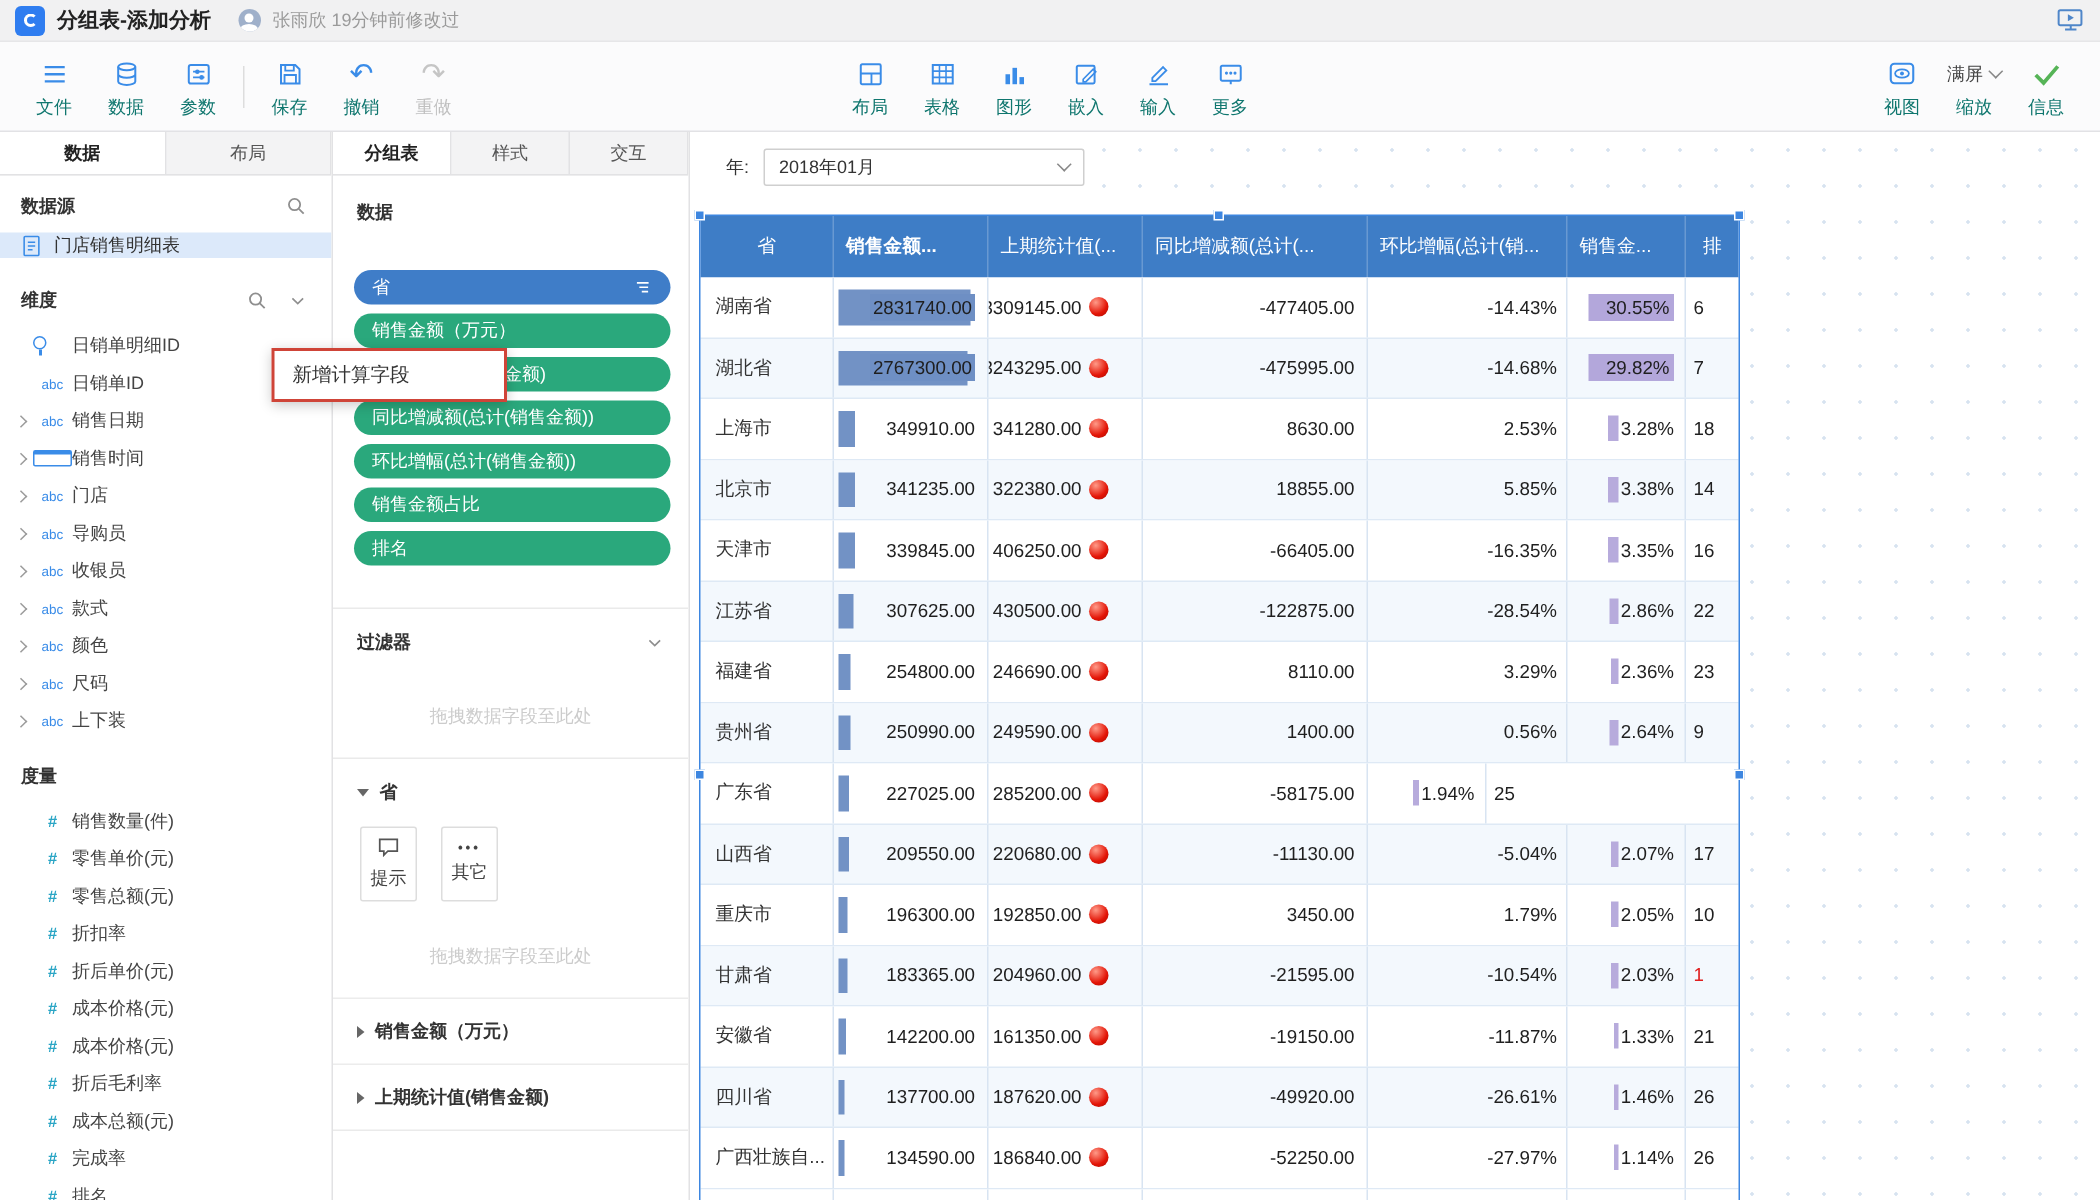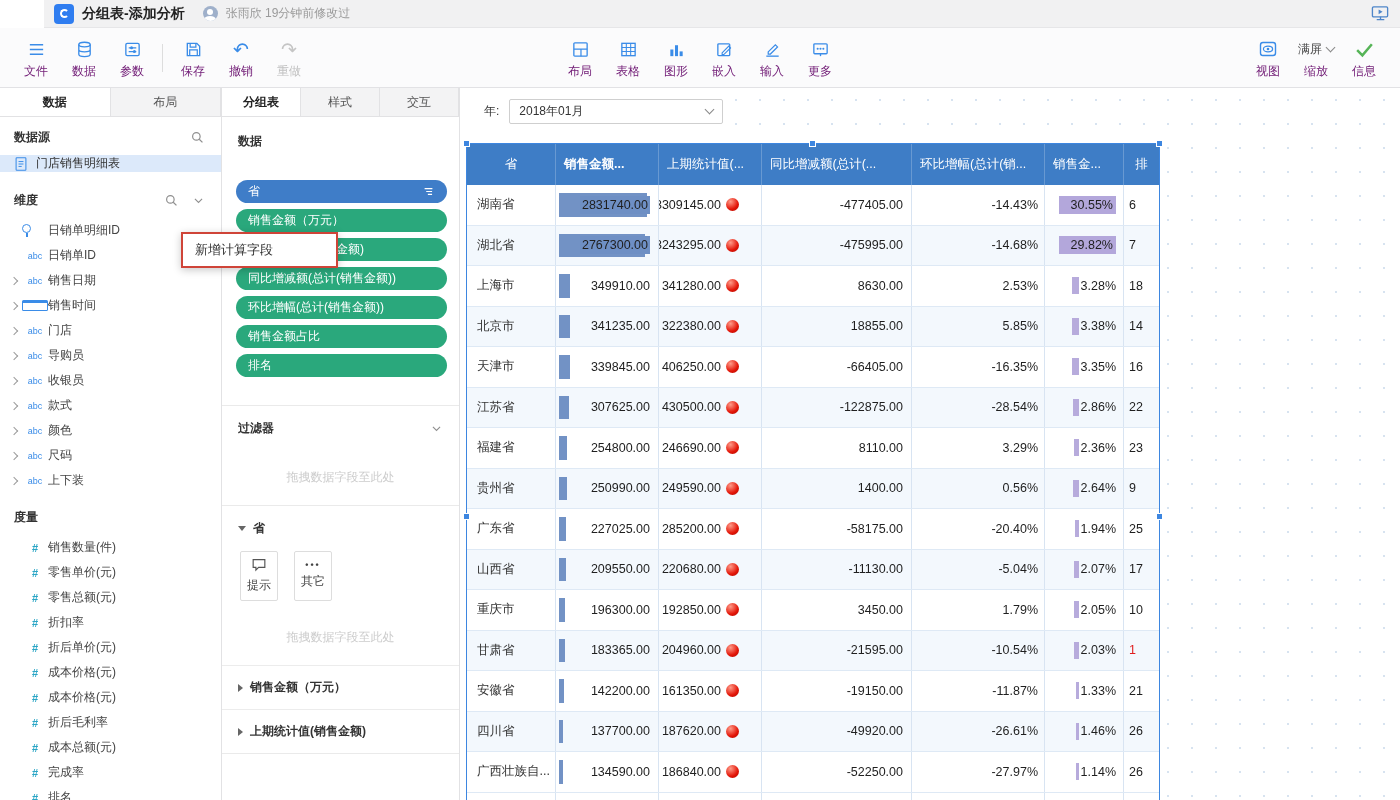--- a/index.html
+++ b/index.html
@@ -1,37 +1,37 @@
 <!DOCTYPE html>
 <html><head>
 <meta charset="utf-8">
 <style>
 *{margin:0;padding:0;box-sizing:border-box;font-family:"Liberation Sans","DejaVu Sans",sans-serif;}
 html,body{width:1400px;height:800px;overflow:hidden;background:#fff;}
 .app{width:1400px;height:800px;display:flex;flex-direction:column;position:relative;color:#333;}
 
 
-.topbar{flex:0 0 28px;height:28px;background:#f1f1f2;display:flex;align-items:center;padding:0 10px;gap:8px;border-bottom:1px solid #e6e6e8;margin-left:44px;}
+.topbar{flex:0 0 28px;height:28px;background:#f1f1f2;display:flex;align-items:center;padding:0 10px;gap:8px;border-bottom:1px solid #e6e6e8;}
 .logo{width:20px;height:20px;border-radius:4px;background:#2f7df0;display:flex;align-items:center;justify-content:center;}
 .logo i{display:block;width:9px;height:9px;border:2.5px solid #fff;border-radius:50%;border-right-color:transparent;}
 .doc-title{font-size:14px;font-weight:bold;color:#222;}
 .avatar{width:15px;height:15px;border-radius:50%;background:#9fb0ca;position:relative;overflow:hidden;margin-left:10px;flex:0 0 15px;}
 .avatar::before{content:"";position:absolute;top:2.5px;left:4.5px;width:6px;height:6px;border-radius:50%;background:#fff;}
 .avatar::after{content:"";position:absolute;top:10px;left:1.5px;width:12px;height:7px;border-radius:50%;background:#fff;}
 .user-info{font-size:12px;color:#9a9a9a;}
 .tb-spacer{flex:1;}
 
 
 .toolbar{flex:0 0 60px;height:60px;background:#fbfbfc;border-bottom:1px solid #e2e2e5;display:flex;align-items:center;position:relative;padding:0 12px;}
 .tb-group{display:flex;align-items:center;}
 .tb-center{position:absolute;left:50%;transform:translateX(-50%);}
 .tb-right{margin-left:auto;}
 .tb-item{width:48px;display:flex;flex-direction:column;align-items:center;gap:2px;cursor:pointer;padding-top:2px;}
 .tb-item .ic{height:24px;display:flex;align-items:center;justify-content:center;}
-.tb-item .lbl{font-size:12px;color:#701a75;white-space:nowrap;}
+.tb-item .lbl{font-size:12px;color:#0f766e;white-space:nowrap;}
 .tb-item.disabled .lbl{color:#c0c0c0;}
 .tb-sep{width:1px;height:28px;background:#ddd;margin:0 6px;}
 .u-arrow{font-size:19px;color:#3a8ce8;line-height:1;}
 .u-arrow.gray{color:#c5c5c5;}
 .fs-row{display:flex;align-items:center;gap:5px;height:24px;font-size:12px;color:#444;}
 .chev{width:7px;height:7px;border-right:1.4px solid #888;border-bottom:1.4px solid #888;transform:rotate(45deg);margin-top:-3px;}
 
 
 .main{flex:1;display:flex;min-height:0;}
 .tabs{flex:0 0 29px;height:29px;display:flex;background:#f3f3f4;border-bottom:1px solid #e2e2e4;}
@@ -748,21 +748,20 @@
               <div class="td cw1 c-prov">广东省</div>
               <div class="td cw2 c-sales">
                 <span class="sales-bar" style="width: 7px;"></span>
                 <span class="num">227025.00</span>
               </div>
               <div class="td cw3 c-prev">
                 <span class="num">285200.00</span>
                 <span class="red-dot"></span>
               </div>
               <div class="td cw4 c-delta">-58175.00</div>
-              <div class="td cw5 c-growth">-20.40%</div>
               <div class="td cw6 c-share">
                 <span class="share-bar" style="width: 4px;"></span>
                 <span class="num">1.94%</span>
               </div>
               <div class="td cw7 c-rank">25</div>
             </div>
 
             <div class="trow">
               <div class="td cw1 c-prov">山西省</div>
               <div class="td cw2 c-sales">

